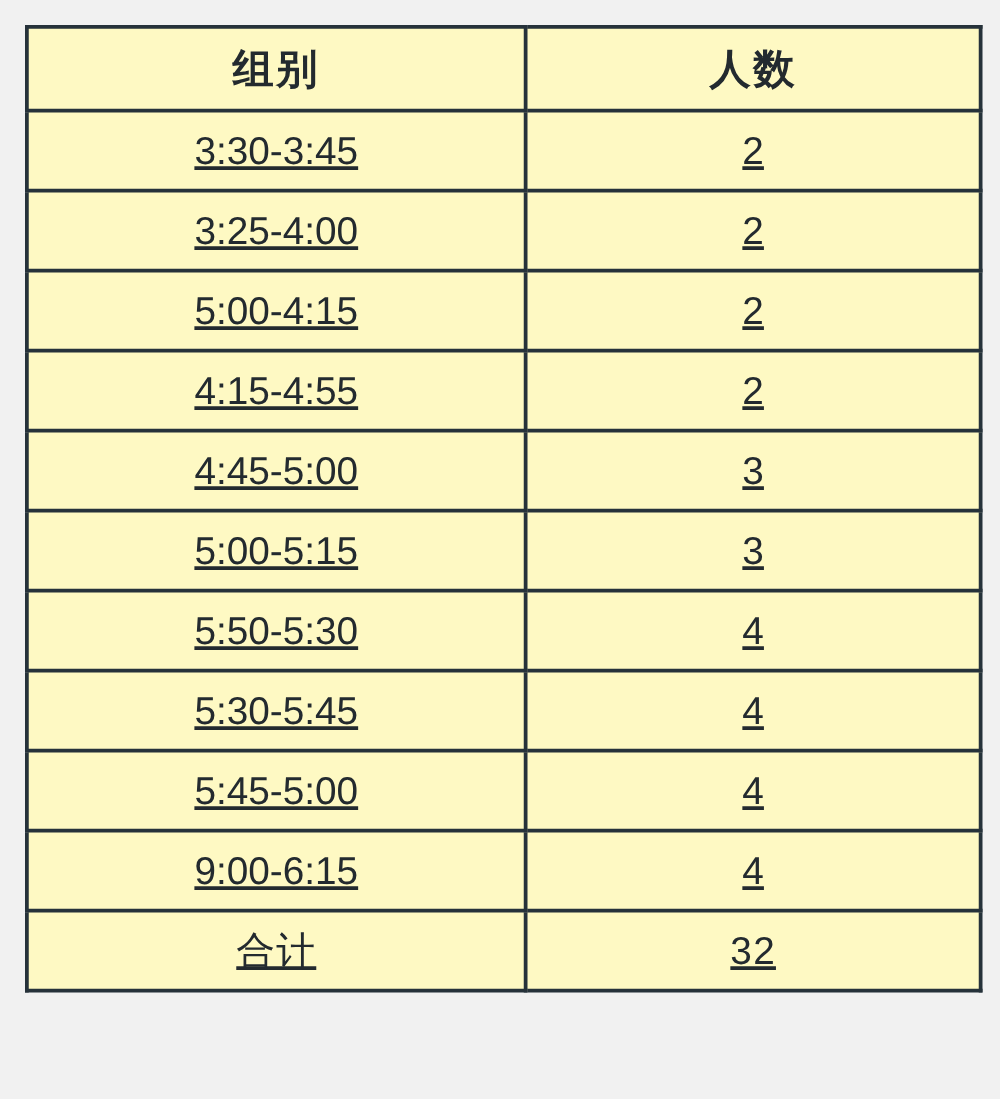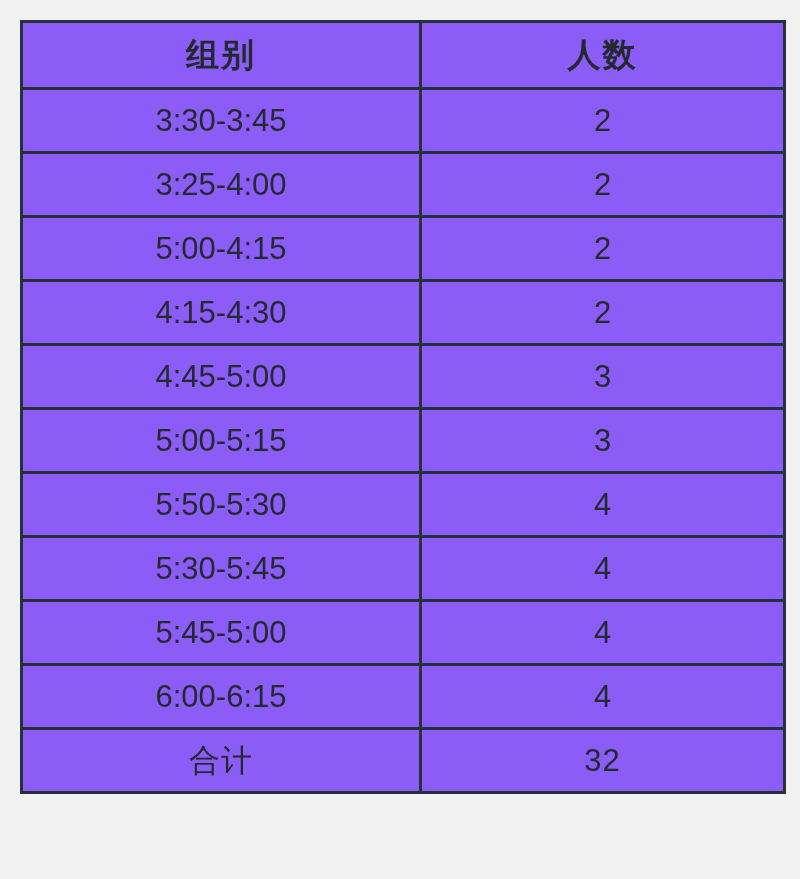--- a/index.html
+++ b/index.html
@@ -19,36 +19,37 @@
     top: 20px;
     width: 766px;
     border-collapse: collapse;
     table-layout: fixed;
   }
   .freq-table col.col-group { width: 52.3%; }
   .freq-table col.col-count { width: 47.7%; }
   .freq-table th,
   .freq-table td {
     border: 3px solid #26323a;
-    background: #8b5cf6;
+    background: #fef9c3;
     text-align: center;
     vertical-align: middle;
     color: #232a2f;
     padding: 0;
   }
   .freq-table th {
     height: 64px;
     font-size: 33px;
     font-weight: 600;
     letter-spacing: 2px;
   }
   .freq-table td {
     height: 61px;
     font-size: 31px;
     font-weight: 400;
+    text-decoration: underline;
   }
   .freq-table tr.total-row td {
     letter-spacing: 1px;
   }
 </style>
 </head>
 <body>
 
 <table class="freq-table">
   <colgroup>
@@ -66,21 +67,21 @@
     </tr>
     <tr>
       <td>3:25-4:00</td>
       <td>2</td>
     </tr>
     <tr>
       <td>5:00-4:15</td>
       <td>2</td>
     </tr>
     <tr>
-      <td>4:15-4:30</td>
+      <td>4:15-4:55</td>
       <td>2</td>
     </tr>
     <tr>
       <td>4:45-5:00</td>
       <td>3</td>
     </tr>
     <tr>
       <td>5:00-5:15</td>
       <td>3</td>
     </tr>
@@ -90,21 +91,21 @@
     </tr>
     <tr>
       <td>5:30-5:45</td>
       <td>4</td>
     </tr>
     <tr>
       <td>5:45-5:00</td>
       <td>4</td>
     </tr>
     <tr>
-      <td>6:00-6:15</td>
+      <td>9:00-6:15</td>
       <td>4</td>
     </tr>
     <tr class="total-row">
       <td>合计</td>
       <td>32</td>
     </tr>
   </tbody>
 </table>
 
 </body></html>

